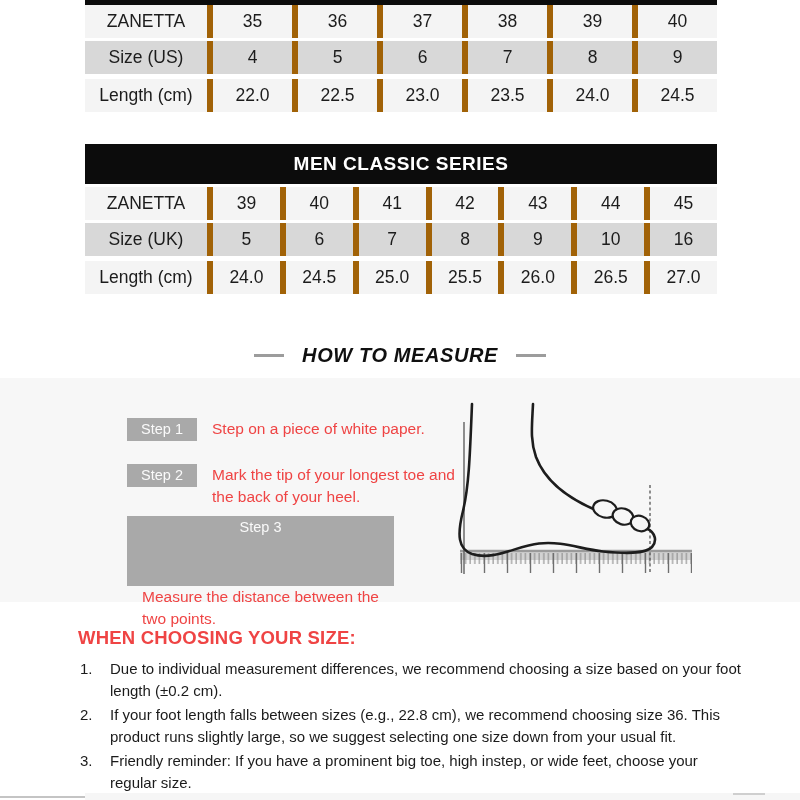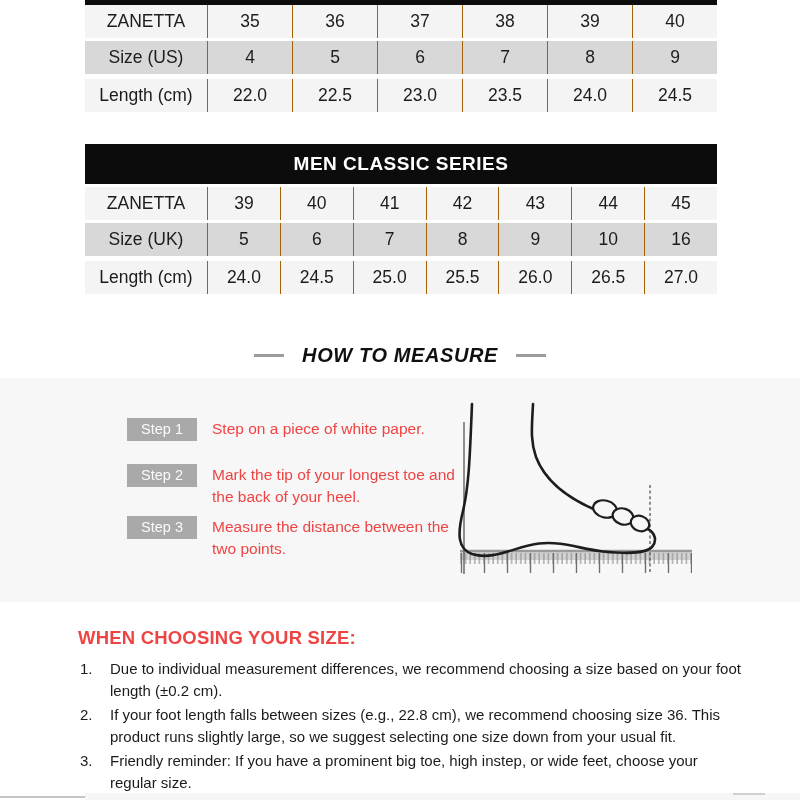--- a/index.html
+++ b/index.html
@@ -13,21 +13,21 @@
   .t-men{top:144px;}
   .tborder{height:5px;background:var(--header-black,#0c0c0c);}
   .theader{
     height:40px;line-height:40px;background:var(--header-black,#0c0c0c);
     color:#ffffff;font-weight:bold;font-size:19px;text-align:center;
     letter-spacing:.5px;margin-bottom:3px;
   }
   .trow{display:flex;height:33px;line-height:33px;text-align:center;font-size:17.5px;}
   .gap3{margin-top:3px;}
   .gap5{margin-top:5px;}
-  .cell{flex:1;border-right:1px solid #a16207;}
+  .cell{flex:1;border-right:6px solid #a16207;}
   .cell:last-child{border-right:none;}
   .cell.label{flex:0 0 122px;}
   .bg-light{background:var(--table-row-light,#f4f4f4);}
   .bg-mid{background:var(--table-row-gray,#d8d8d8);}
   
   .htm-heading{
     position:absolute;left:0;top:340px;width:800px;height:30px;
     display:flex;align-items:center;justify-content:center;gap:18px;font-style:italic;
   }
   .dash{width:30px;height:3px;background:var(--dash-gray,#9c9c9c);}
@@ -38,21 +38,21 @@
     background:var(--section-bg,#f7f7f7);
   }
   .step{position:absolute;display:flex;}
   .step .badge{
     flex:0 0 70px;height:23px;line-height:23px;background:var(--badge-gray,#a9a9a9);
     color:#fafafa;font-size:14.5px;text-align:center;
   }
   .step .steptext{margin-left:15px;width:252px;font-size:15.5px;line-height:21.5px;color:#ef4444;}
   .s1{left:127px;top:40px;}
   .s2{left:127px;top:86px;}
-  .s3{left:127px;top:138px;}
+  .s3{left:127px;top:138px;flex-direction:column;}
   .footsvg{position:absolute;left:450px;top:14px;}
   
   .choose-heading{
     position:absolute;left:78px;top:627px;font-size:18.5px;font-weight:bold;
     color:#ef4444;letter-spacing:.2px;
   }
   .notes{position:absolute;left:80px;top:658px;width:662px;margin:0;padding:0;list-style:none;}
   .note{display:flex;margin-bottom:2px;}
   .note .num{flex:0 0 30px;font-size:15px;line-height:22px;}
   .note .ntext{flex:1;font-size:15px;line-height:22px;color:#1b1b1b;}

